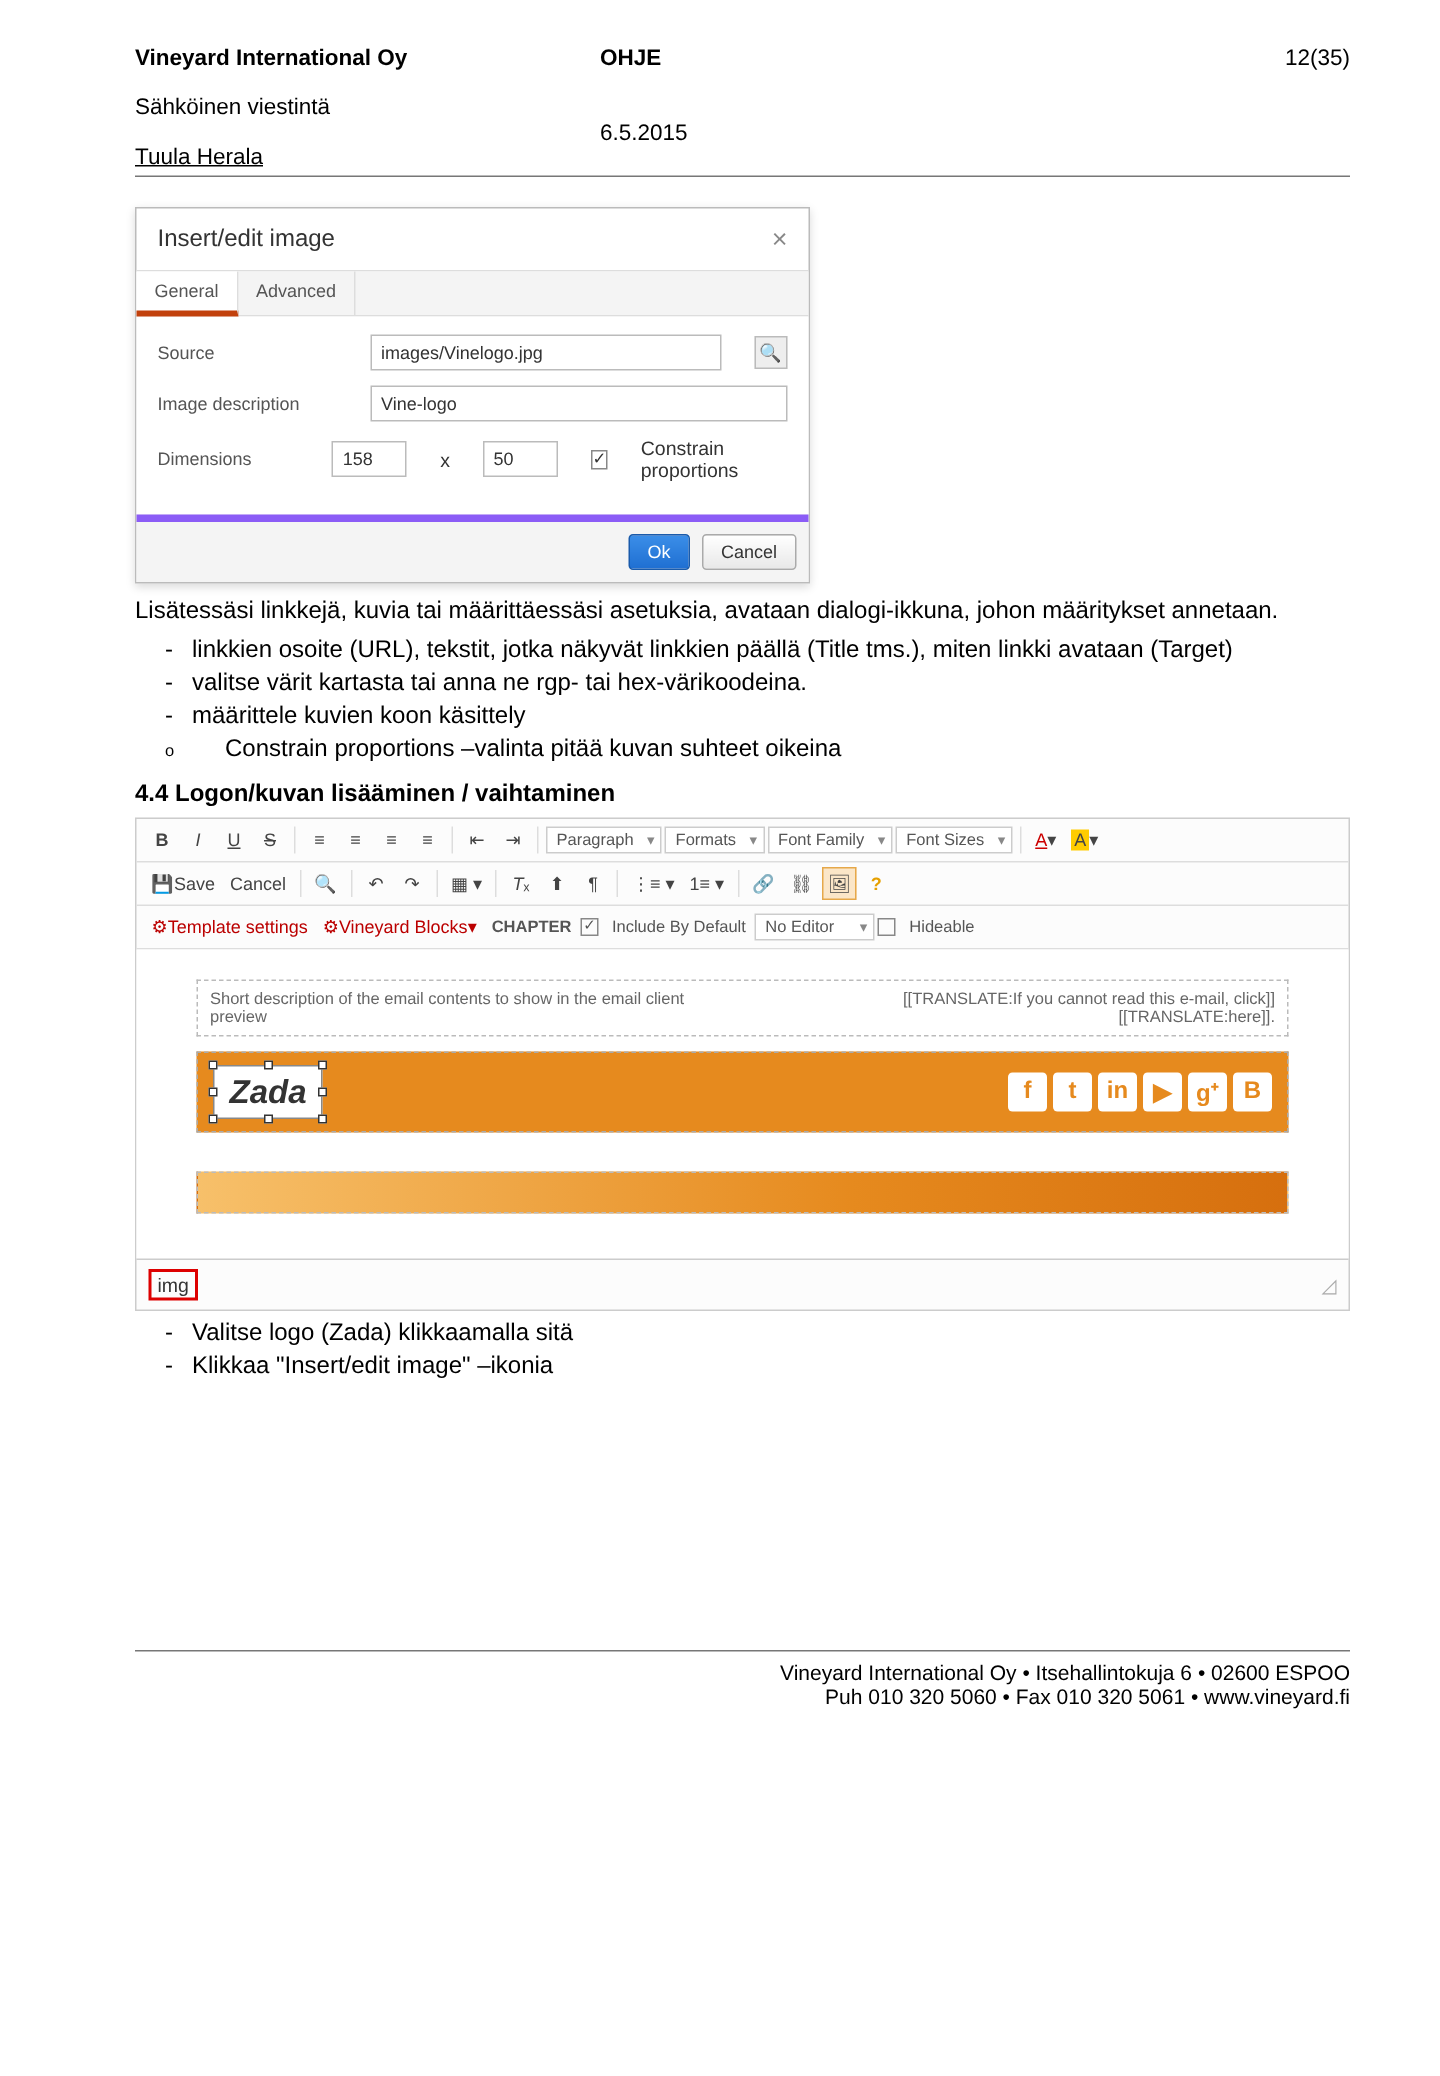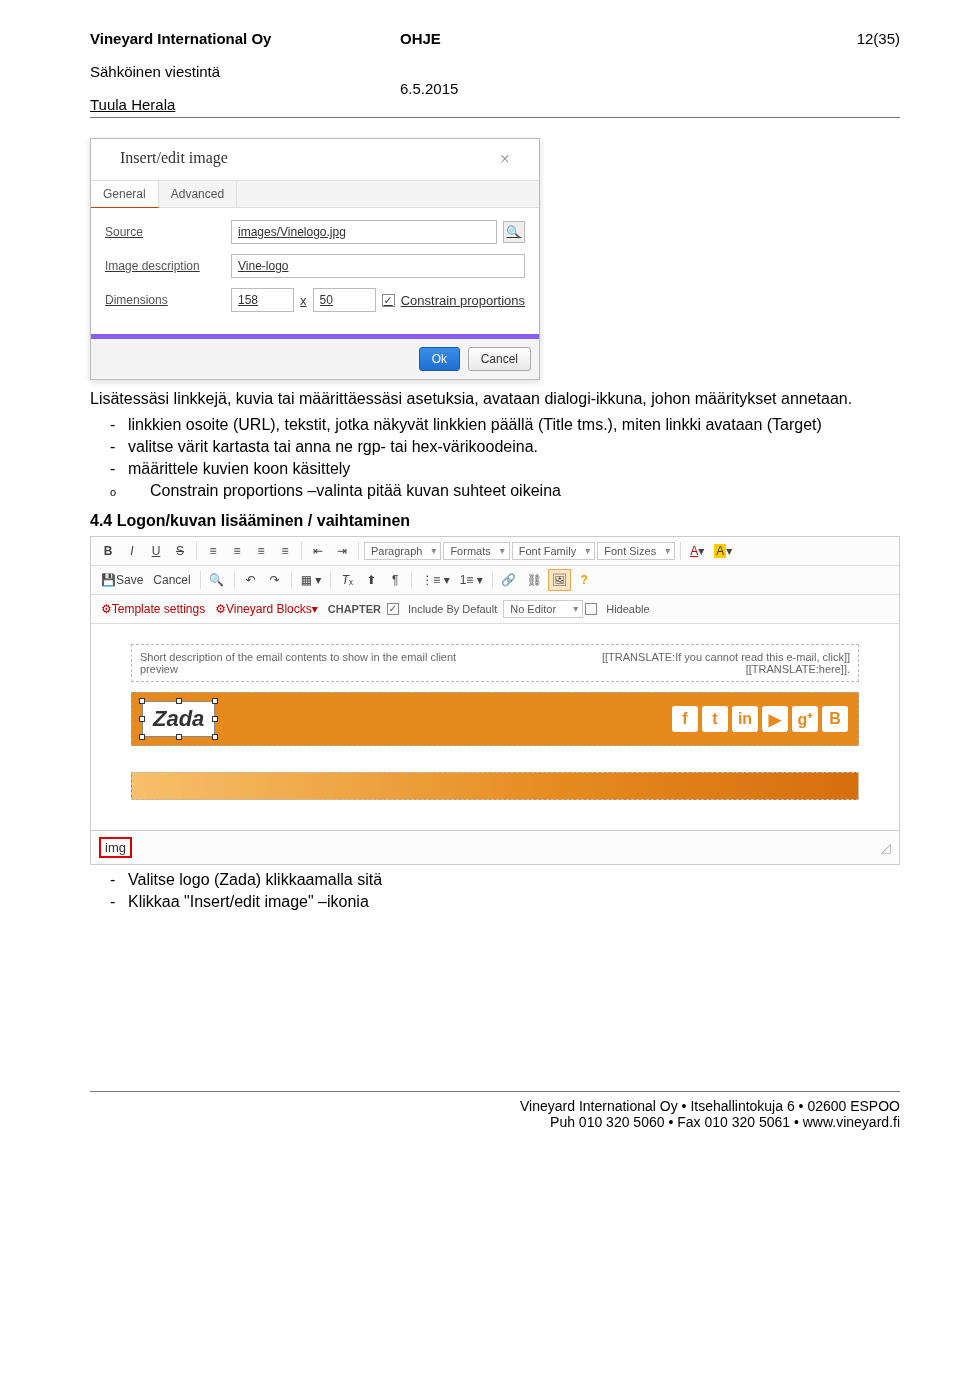--- a/index.html
+++ b/index.html
@@ -39,39 +39,39 @@
   .dialog {
     width: 450px;
     border: 1px solid #bbb;
     background: #fff;
     margin: 10px 0 10px 0;
     box-shadow: 0 2px 6px rgba(0,0,0,0.15);
     font-size: 13px;
     color: #333;
   }
   .dialog-title {
-    padding: 10px 29px;
+    padding: 10px 14px;
     font-size: 16px;
     color: #333;
     display: flex;
     justify-content: space-between;
+    align-items: center;
     border-bottom: 1px solid #ddd;
-    font-family: Liberation Serif, serif;
   }
   .dialog-close { color: #888; font-size: 18px; cursor: pointer; }
   .tabs { display: flex; background: #f4f4f4; border-bottom: 1px solid #ddd; }
   .tab {
     padding: 6px 12px;
     color: #555;
     font-size: 12px;
     border-right: 1px solid #ddd;
   }
-  .tab.active { background: #fff; border-bottom: 1px solid #c2410c; margin-bottom: -1px; }
+  .tab.active { background: #fff; border-bottom: 4px solid #c2410c; margin-bottom: -1px; }
   .dialog-body { padding: 12px 14px; background: #fff; }
-  .form-row { display: flex; align-items: center; margin-bottom: 10px; gap: 6px; text-decoration: underline; }
+  .form-row { display: flex; align-items: center; margin-bottom: 10px; gap: 22px; }
   .form-row .lbl { width: 120px; color: #555; font-size: 12px; }
   .form-row input[type=text] {
     flex: 1;
     border: 1px solid #bbb;
     padding: 4px 6px;
     font-size: 12px;
     color: #333;
     background: #fff;
   }
   .form-row .small-in { width: 50px; flex: none; }

